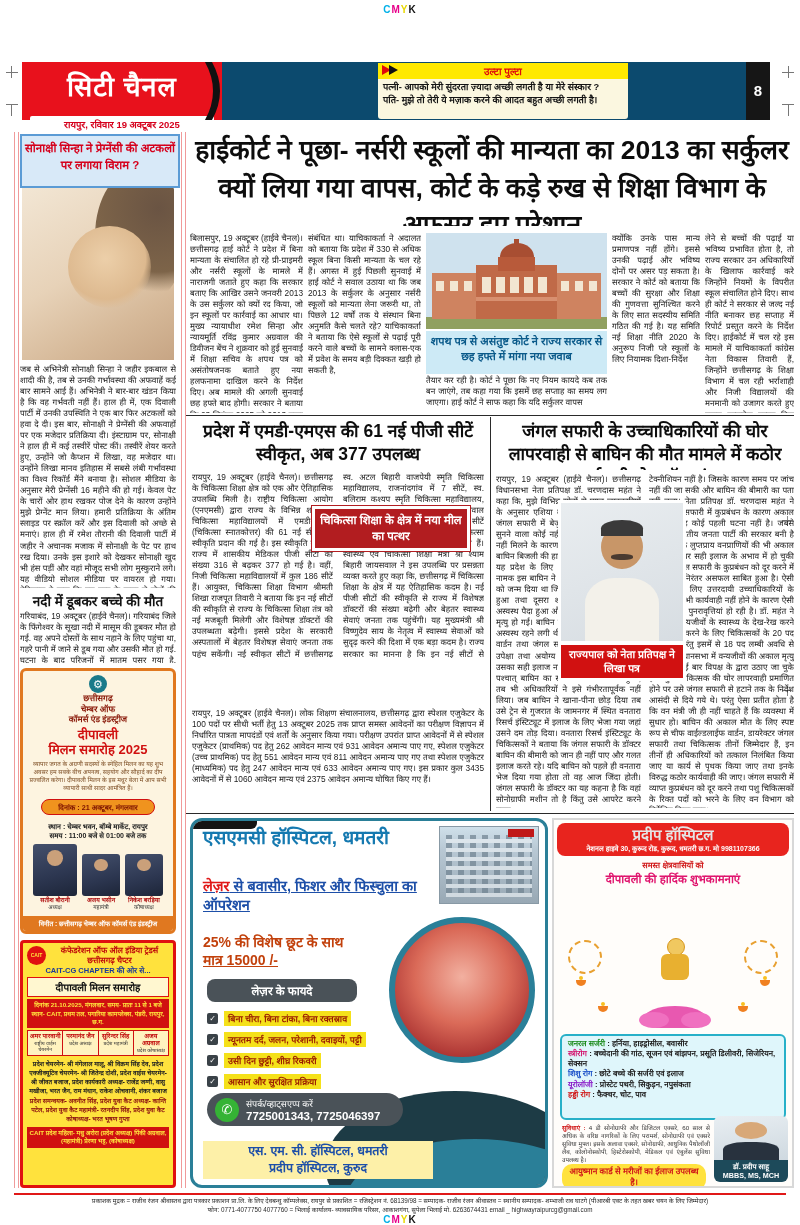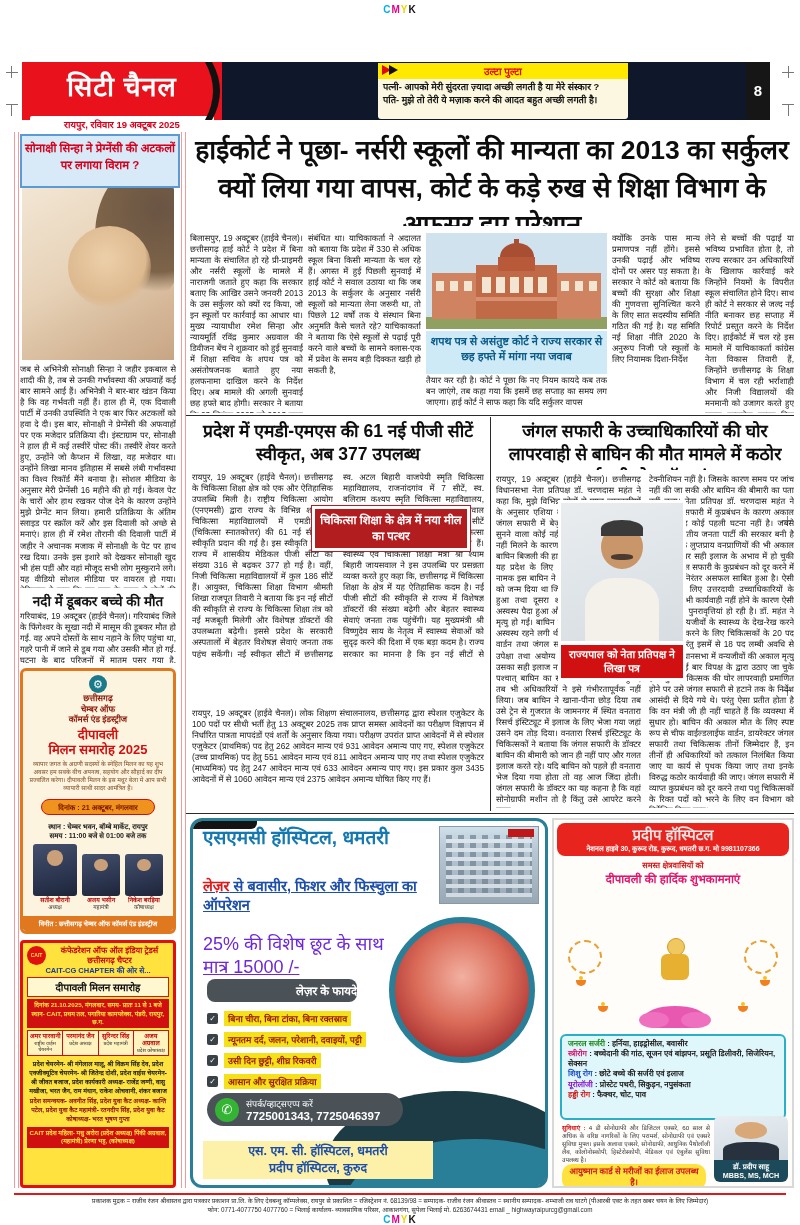--- a/index.html
+++ b/index.html
@@ -2,21 +2,21 @@
 <html><head>
 <meta charset="utf-8">
 <style>
   html,body{margin:0;padding:0;background:#ffffff;}
   .sheet{position:relative;width:800px;height:1225px;background:#fff;overflow:hidden;
          font-family:"Liberation Sans",sans-serif;color:#111;}
   .abs{position:absolute;}
   .clip{overflow:hidden;}
   .bodytxt{font-size:8.3px;line-height:1.33;text-align:justify;color:#1c1c1c;overflow:hidden;}
   
-  .hdrstrip{background:#0f172a;}
+  .hdrstrip{background:#0c4a6e;}
   .mast{background:#e8111c;color:#fff;}
   .mast .title{font-size:27px;font-weight:bold;text-align:center;margin-top:5px;letter-spacing:1px;}
   .datebox{background:#fff;color:#d5001c;font-size:9.5px;font-weight:bold;text-align:center;
            margin:12px 8px 0 8px;padding:2px 16px;border-radius:2px;}
   .jokebox{background:#fbf7e0;border-radius:3px;}
   .joketitle{background:#ffe900;color:#e00a0a;font-weight:bold;font-size:10px;text-align:center;padding:1px 0;}
   .jokebody{font-size:9.3px;font-weight:bold;line-height:1.35;padding:2px 5px;color:#141414;}
   .pagenum{background:#161616;color:#fff;font-size:15px;font-weight:bold;text-align:center;}
   .cmyk{font-size:10px;font-weight:bold;letter-spacing:1px;text-align:center;width:100%;}
   .cmyk .c{color:#00b0e8}.cmyk .m{color:#e8008a}.cmyk .y{color:#e8d800}.cmyk .k{color:#111}
@@ -71,22 +71,22 @@
   .cait-off:last-child{border-right:none;}
   .co-name{color:#c00a0a;font-weight:bold;font-size:6.3px;text-align:center;line-height:1.1;}
   .co-role{color:#333;font-size:5px;text-align:center;}
   .cait-l1{font-size:6.3px;font-weight:bold;color:#222;text-align:center;line-height:1.4;padding:2px 3px;}
   .cait-l2{font-size:6.3px;font-weight:bold;color:#8a1010;text-align:center;line-height:1.4;padding:0 3px;}
   
   .smc{background:#fff;border:3px solid #2a7f98;border-radius:12px;}
   .smc-title{color:#1579b0;font-weight:bold;font-size:19px;}
   .smc-l2{color:#1d4fa8;font-weight:bold;font-size:14.5px;line-height:1.3;text-decoration:underline;}
   .smc-l2 .laser{color:#e01818;}
-  .smc-offer{color:#6d28d9;font-weight:normal;font-size:18px;line-height:1.3;}
-  .smc-bt{background:#4a5258;color:#fff;font-weight:bold;font-size:11.5px;text-align:right;
+  .smc-offer{color:#c2410c;font-weight:bold;font-size:14px;line-height:1.3;}
+  .smc-bt{background:#4a5258;color:#fff;font-weight:bold;font-size:11.5px;text-align:center;
           border-radius:8px;padding:4px 0;}
   .smc-row{display:flex;align-items:center;margin-top:6px;}
   .smc-chk{width:11px;height:11px;background:#3a4248;border-radius:2px;color:#fff;font-size:8px;
            line-height:11px;text-align:center;margin-right:6px;flex:0 0 auto;}
   .smc-ben{background:#f5e11a;color:#9a1a00;font-weight:bold;font-size:9px;padding:1px 4px;}
   .smc-contact{background:#4a5258;border-radius:20px;color:#fff;display:flex;align-items:center;padding:4px 8px;}
   .smc-phonecirc{width:24px;height:24px;border-radius:50%;background:#35b335;color:#fff;font-size:13px;
                  text-align:center;line-height:24px;margin-right:7px;flex:0 0 auto;}
   .smc-hosp{background:#fdf0a8;color:#1d4fa8;font-weight:bold;font-size:12.5px;text-align:center;line-height:1.35;padding:2px 0;}
   .smc-circle{border:6px solid #2a7f98;border-radius:50%;

